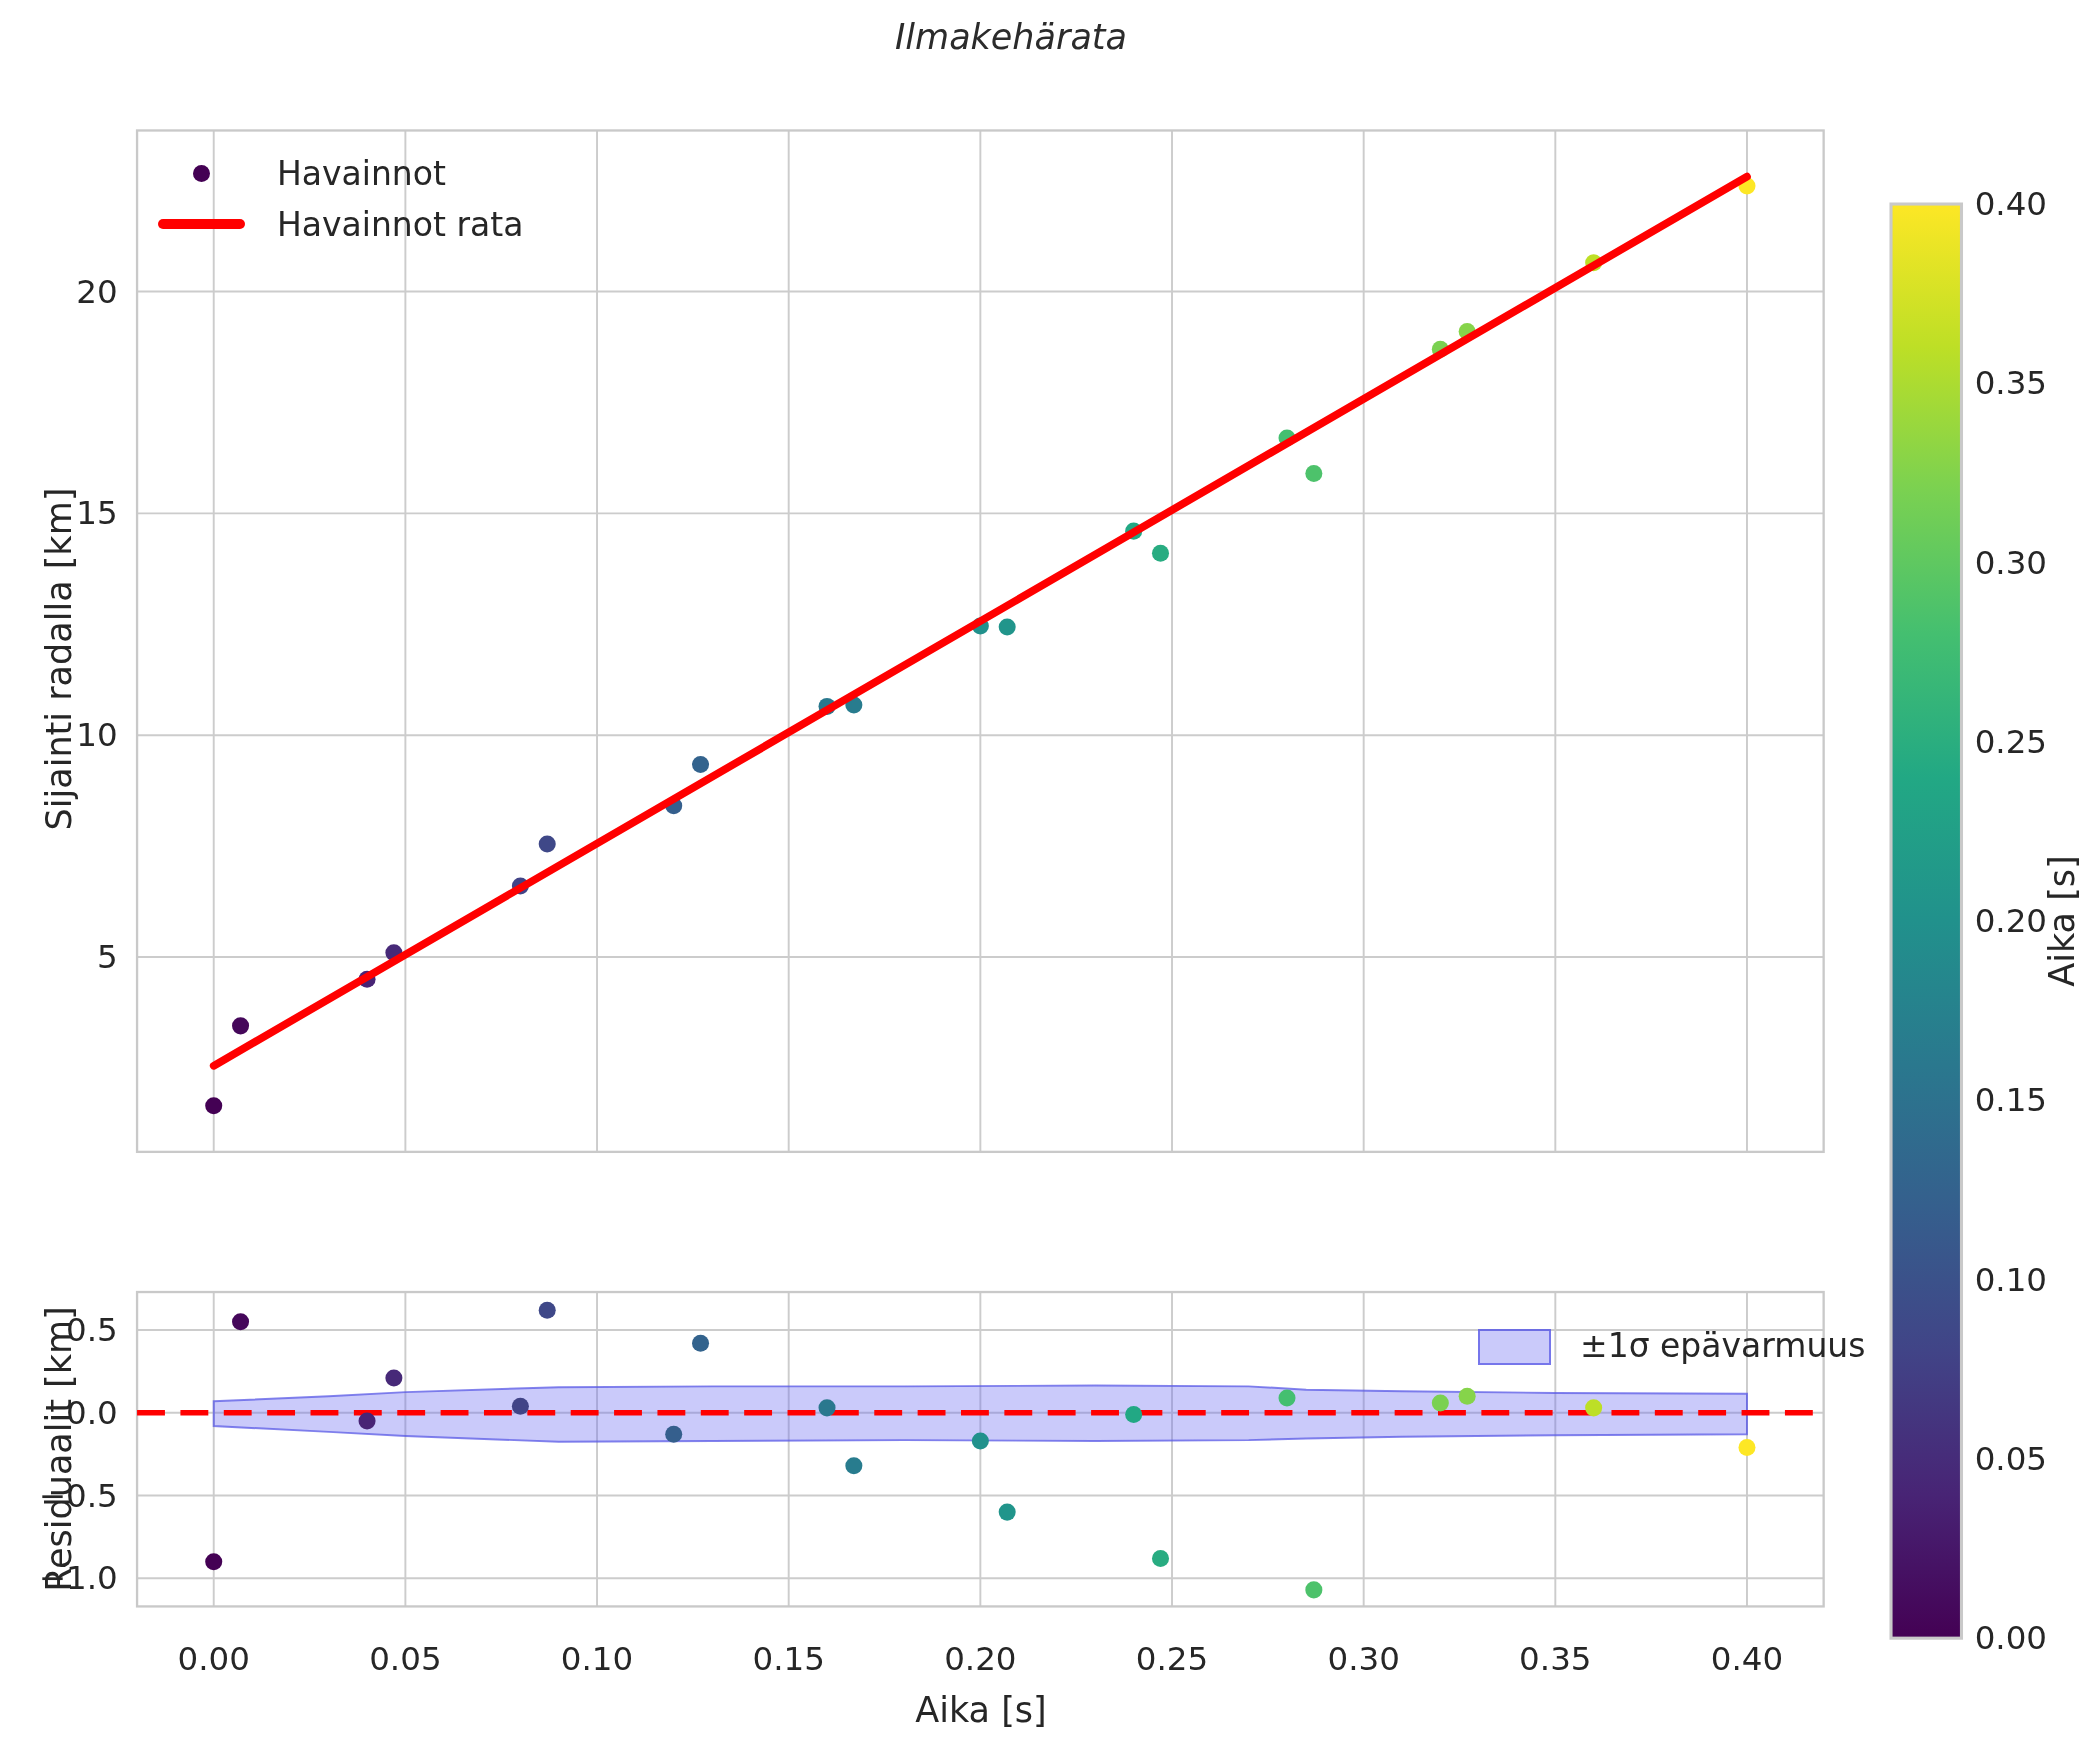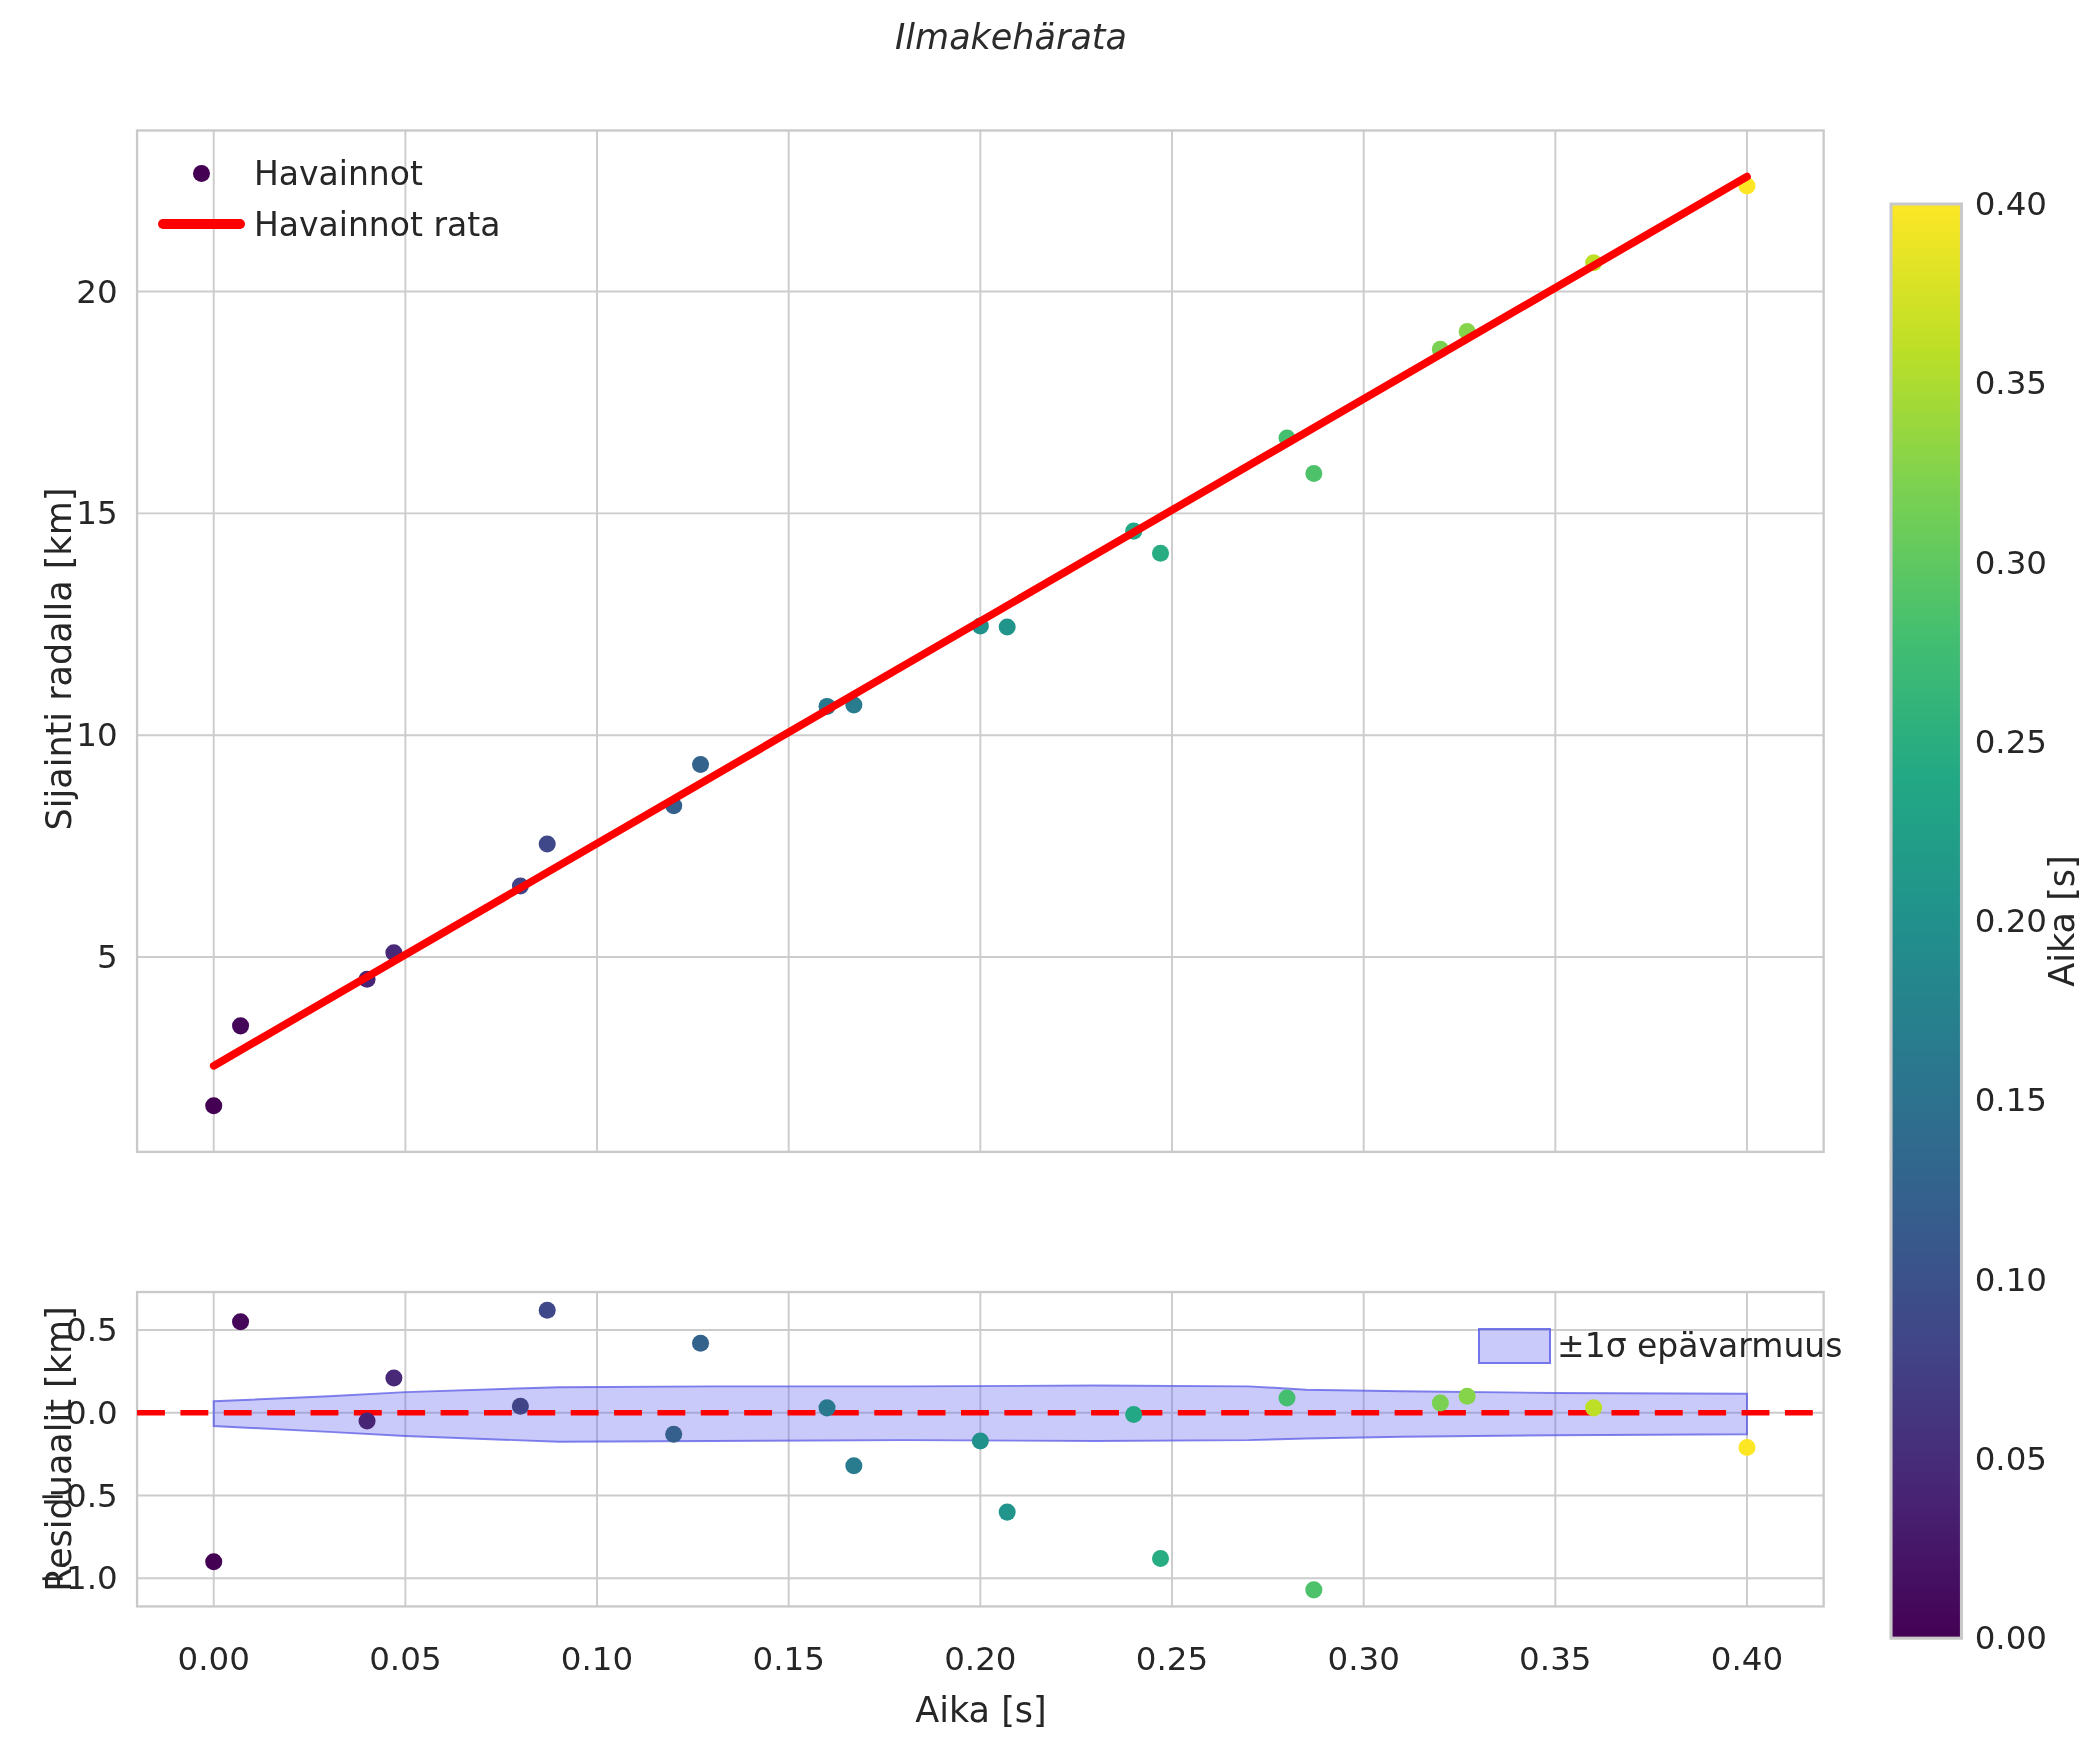--- a/index.html
+++ b/index.html
@@ -18,21 +18,21 @@
     font-size:35px;font-style:italic;font-weight:500;color:#2b2b2b;
   }
   .axis-label{font-size:35px;color:#262626;}
   .legend-main{
     display:flex;flex-direction:column;row-gap:11px;
   }
   .legend-row{display:flex;align-items:center;height:40px;}
   .legend-marker-col{width:93px;display:flex;align-items:center;justify-content:center;}
   .legend-dot{width:17px;height:17px;border-radius:50%;}
   .legend-line{width:87px;height:10px;border-radius:5.4px;}
-  .legend-text{font-size:33px;margin-left:6px;color:#262626;}
+  .legend-text{font-size:33px;margin-left:29px;color:#262626;}
   .legend-residual{display:flex;align-items:center;}
   .legend-band-patch{width:73px;height:36px;box-sizing:border-box;}
   svg text{font-family:"DejaVu Sans","Liberation Sans",sans-serif;}
 </style>
 </head>
 <body>
 
 <div class="fig">
 
   
@@ -173,19 +173,19 @@
     </div>
     <div class="legend-row">
       <div class="legend-marker-col">
         <span class="legend-line" id="legend-line" style="background: rgb(255, 0, 0);"></span>
       </div>
       <span class="legend-text">Havainnot rata</span>
     </div>
   </div>
 
   
-  <div class="abs legend-residual" style="left:1478px;top:1326px;">
+  <div class="abs legend-residual" style="left:1478px;top:1326px;align-items:flex-end;">
     <span class="legend-band-patch" id="legend-band-patch" style="background: rgba(102, 102, 240, 0.35); border: 2.3px solid rgba(90, 90, 230, 0.75);"></span>
     <span class="legend-text">±1σ epävarmuus</span>
   </div>
 
 </div>
 
 
 </body></html>

